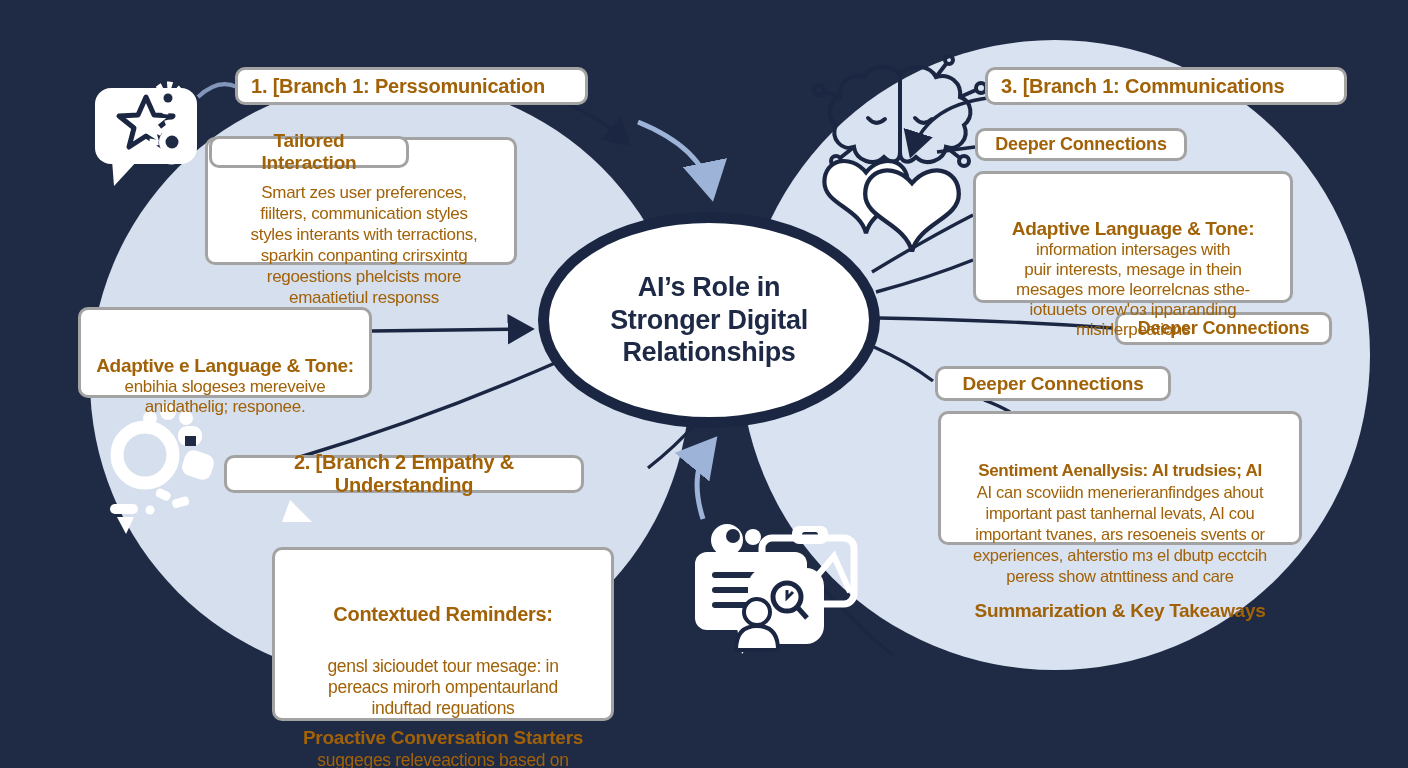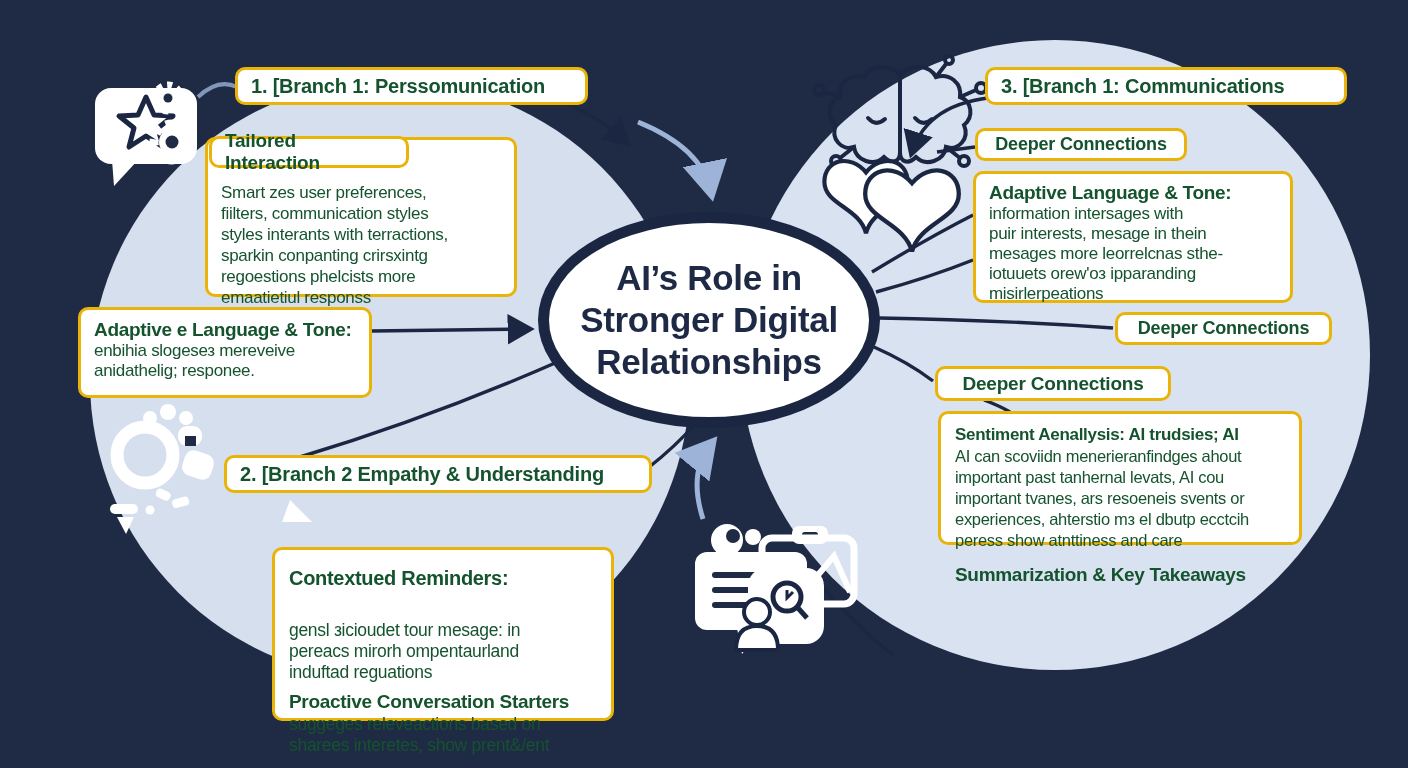--- a/index.html
+++ b/index.html
@@ -1,28 +1,28 @@
 <!DOCTYPE html>
 <html><head>
 <meta charset="utf-8">
 <style>
   html,body{margin:0;padding:0;background:#10182e;}
   .stage{position:relative;width:1408px;height:768px;background:#1f2a45;overflow:hidden;
          font-family:"Liberation Sans",sans-serif;color:#1d2945;}
   .stage svg.layer{position:absolute;left:0;top:0;}
-  .box{position:absolute;background:#fff;border:3px solid #eab308;border-radius:10px;
-       box-sizing:border-box;color:#14532d;}
+  .box{position:absolute;background:#fff;border:3px solid #a3a3a3;border-radius:10px;
+       box-sizing:border-box;color:#a16207;text-align:center;}
   .hdr{display:flex;align-items:center;padding:0 13px;font-weight:bold;letter-spacing:-0.2px;}
   .pill{display:flex;align-items:center;justify-content:center;font-weight:bold;letter-spacing:-0.2px;}
   .body-text{white-space:pre-line;letter-spacing:-0.3px;}
-  .title-text{font-weight:bold;letter-spacing:-0.3px;}
+  .title-text{font-weight:bold;letter-spacing:-0.3px;margin-top:36px;}
   .ellipse{position:absolute;left:538px;top:212px;width:342px;height:216px;background:#fff;
            border:11px solid #1b2742;border-radius:50%;box-sizing:border-box;
            display:flex;align-items:center;justify-content:center;text-align:center;
-           font-weight:bold;font-size:35px;line-height:1.2;white-space:pre-line;letter-spacing:-0.3px;}
+           font-weight:bold;font-size:27px;line-height:1.2;white-space:pre-line;letter-spacing:-0.3px;}
 </style>
 </head>
 <body>
 
 <div class="stage">
 
   <svg class="layer" width="1408" height="768" viewBox="0 0 1408 768">
     <defs>
       <marker id="ah" markerWidth="9" markerHeight="9" refX="6" refY="4.5" orient="auto">
         <path d="M0,0 L8,4.5 L0,9 Z" fill="#1b2742"></path>
@@ -138,28 +138,28 @@
       <path d="M 787 590 L 787 598 L 793 592" fill="none" stroke="#1b2742" stroke-width="3"></path>
       <path d="M 798 608 L 807 618" stroke="#1b2742" stroke-width="5"></path>
       <circle cx="757" cy="612" r="13" fill="#ffffff" stroke="#1b2742" stroke-width="4"></circle>
       <path d="M 736 650 q 0 -24 21 -24 q 21 0 21 24 Z" fill="#ffffff" stroke="#1b2742" stroke-width="4"></path>
     </g>
   </svg>
 
   <div class="box hdr" style="left:235px;top:67px;width:353px;height:38px;font-size:20px;">
     <span>1. [Branch 1: Perssomunication</span>
   </div>
-  <div class="box hdr" style="left:224px;top:455px;width:428px;height:38px;font-size:20px;">
+  <div class="box hdr" style="left:224px;top:455px;width:360px;height:38px;font-size:20px;">
     <span>2. [Branch 2 Empathy &amp; Understanding</span>
   </div>
   <div class="box hdr" style="left:985px;top:67px;width:362px;height:38px;font-size:20px;">
     <span>3. [Branch 1:  Communications</span>
   </div>
 
-  <div class="box" style="left:205px;top:137px;width:312px;height:160px;padding:42px 7px 8px 13px;">
+  <div class="box" style="left:205px;top:137px;width:312px;height:128px;padding:42px 7px 8px 13px;">
     <div class="body-text" style="font-size:17px;line-height:21px;">Smart zes user preferences,
 fiilters, communication styles
 styles interants with terractions,
 sparkin conpanting crirsxintg
 regoestions phelcists more
 emaatietiul responss</div>
   </div>
   <div class="box hdr" style="left:209px;top:136px;width:200px;height:32px;font-size:19px;">
     <span>Tailored Interaction</span>
   </div>

